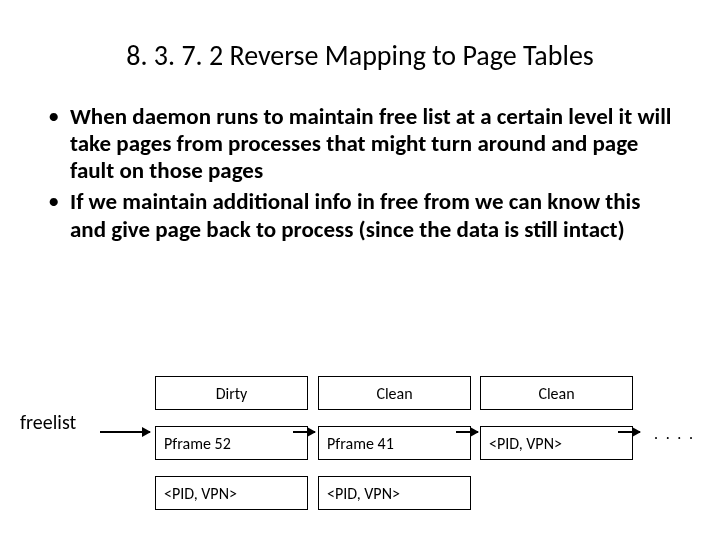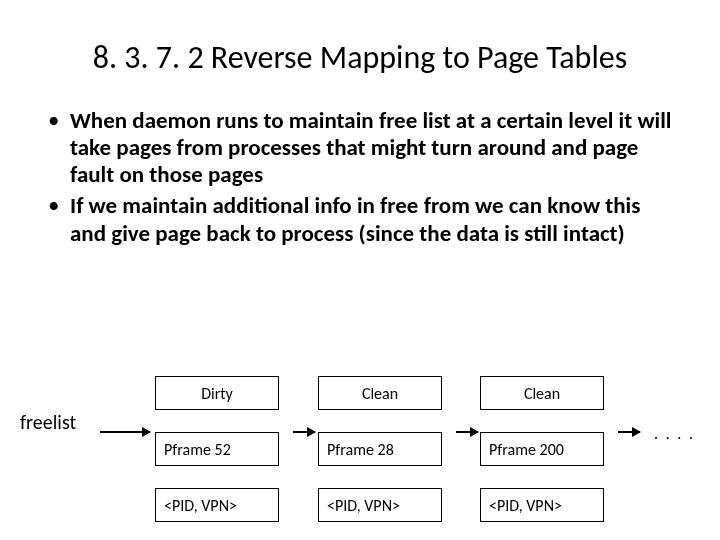--- a/index.html
+++ b/index.html
@@ -6,21 +6,21 @@
     body {
       width: 720px;
       height: 540px;
       background: #fff;
       font-family: Calibri, Arial, sans-serif;
       color: #000;
       position: relative;
     }
     .title {
       text-align: center;
-      font-size: 32px;
+      font-size: 28px;
       font-weight: 400;
       padding-top: 38px;
       padding-bottom: 30px;
     }
     .bullets {
       padding-left: 48px;
       padding-right: 40px;
     }
     .bullet {
       font-size: 23px;
@@ -50,31 +50,31 @@
       font-size: 20px;
     }
     .box-group {
       position: absolute;
       top: 0;
     }
     .g1 { left: 155px; }
     .g2 { left: 318px; }
     .g3 { left: 480px; }
     .cell {
-      width: 124px;
+      width: 153px;
       height: 34px;
       border: 1.6px solid #000;
       display: flex;
       align-items: center;
       padding-left: 8px;
       font-size: 16px;
       background: #fff;
     }
     .cell.center { justify-content: center; padding-left: 0; }
-    .cell + .cell { margin-top: 22px; }
+    .cell + .cell { margin-top: 16px; }
     .arrow {
       position: absolute;
       top: 55px;
       height: 2px;
       background: #000;
     }
     .arrow::after {
       content: "";
       position: absolute;
       right: -1px;
@@ -119,28 +119,27 @@
   <div class="box-group g1">
     <div class="cell center">Dirty</div>
     <div class="cell">Pframe 52</div>
     <div class="cell">&lt;PID, VPN&gt;</div>
   </div>
 
   <div class="arrow a1"></div>
 
   <div class="box-group g2">
     <div class="cell center">Clean</div>
-    <div class="cell">Pframe 28</div>
+    <div class="cell">Pframe 41</div>
     <div class="cell">&lt;PID, VPN&gt;</div>
   </div>
 
   <div class="arrow a2"></div>
 
   <div class="box-group g3">
     <div class="cell center">Clean</div>
-    <div class="cell">Pframe 200</div>
     <div class="cell">&lt;PID, VPN&gt;</div>
   </div>
 
   <div class="arrow a3"></div>
 
   <div class="dots">. . . .</div>
 </div>
 
 </body></html>

